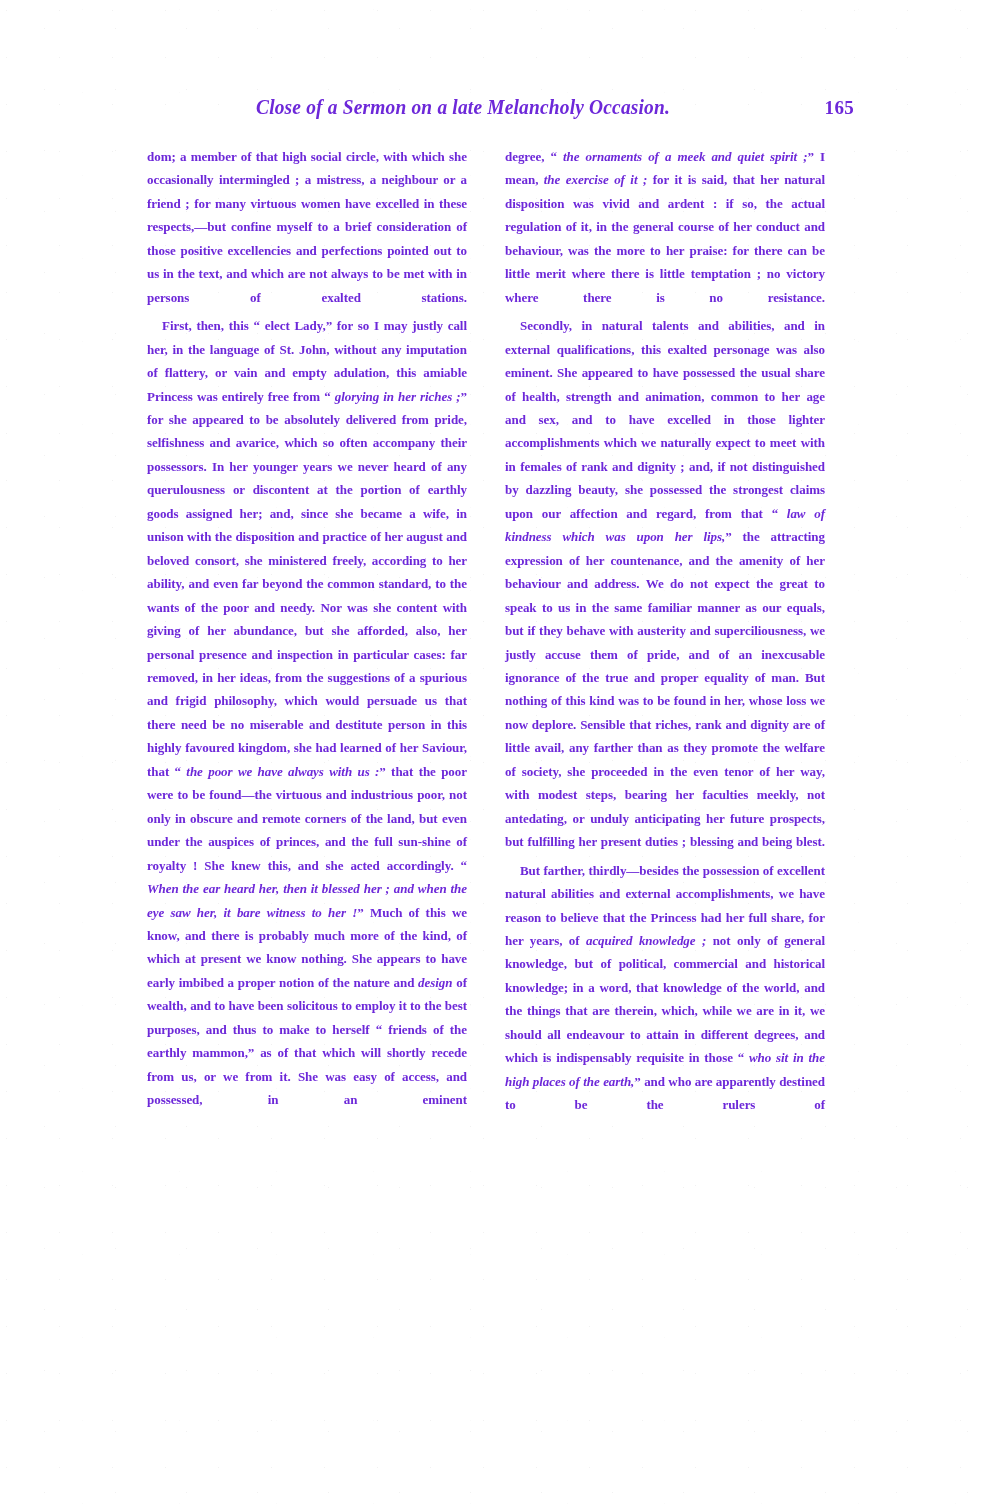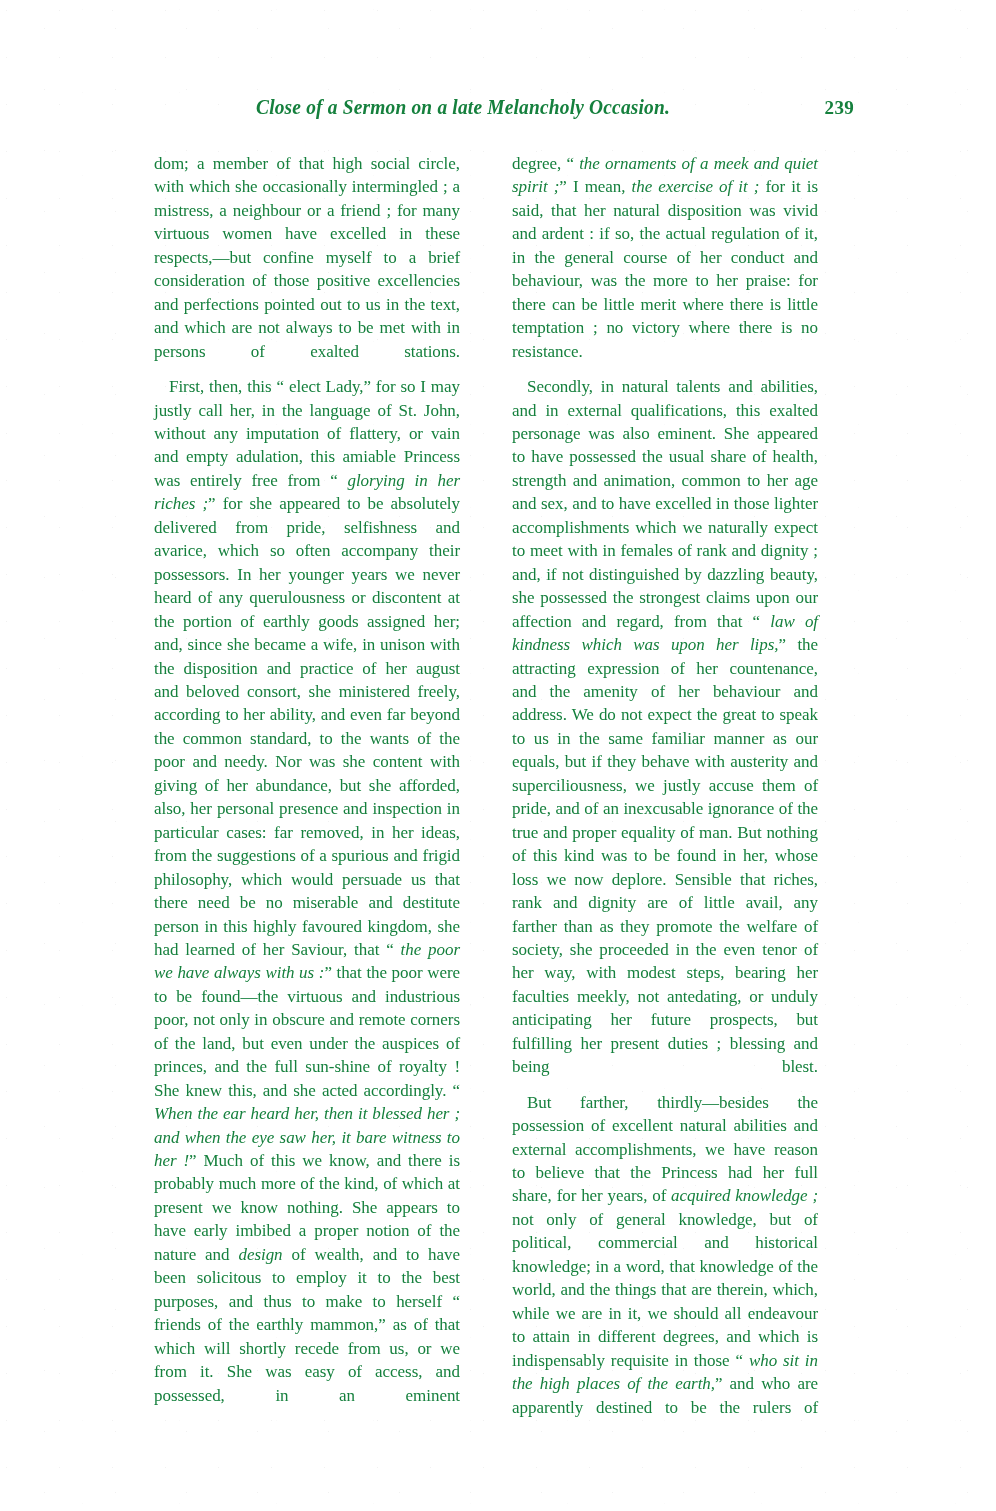--- a/index.html
+++ b/index.html
@@ -9,21 +9,21 @@
     background: #ffffff;
   }
 
   #page {
     position: relative;
     width: 996px;
     height: 1511px;
     background: #ffffff;
     overflow: hidden;
     font-family: "Liberation Serif", "DejaVu Serif", serif;
-    color: #15803d;
+    color: #6d28d9;
     -webkit-font-smoothing: none;
   }
 
   
   .running-head {
     position: absolute;
     top: 96px;
     left: 142px;
     width: 712px;
     height: 28px;
@@ -62,26 +62,26 @@
   .col {
     position: absolute;
     top: 0;
     width: 330px;
   }
 
   .col-left  { left: 0px; }
   .col-right { left: 358px; }
 
   .col p {
-    margin: 12px;
-    font-size: 17px;
+    margin: 5px;
+    font-size: 13px;
     line-height: 23.45px;
     text-align: justify;
     text-align-last: left;
-    font-weight: normal;
+    font-weight: bold;
     letter-spacing: -0.05px;
     word-spacing: 0.2px;
     text-rendering: optimizeLegibility;
   }
 
   .col p.indent {
     text-indent: 15px;
   }
 
   .col p .it {
@@ -107,21 +107,21 @@
     background-size: 53px 47px, 71px 61px, 43px 59px, 97px 83px;
   }
 </style>
 </head>
 <body>
 
 <div id="page">
 
   <div class="running-head">
     <span class="head-title">Close of a Sermon on a late Melancholy Occasion.</span>
-    <span class="head-folio">239</span>
+    <span class="head-folio">165</span>
   </div>
 
   <div class="columns">
     <div class="col col-left" id="col-left">
         <p class="cont"><span>dom; a member of that high social circle, with which she occasionally intermingled ; a mistress, a neighbour or a friend ; for many virtuous women have excelled in these respects,—but confine myself to a brief consideration of those positive excellencies and perfections pointed out to us in the text, and which are not always to be met with in persons of exalted stations.</span></p>
         <p class="indent cont"><span>First, then, this “ elect Lady,” for so I may justly call her, in the language of St. John, without any imputation of flattery, or vain and empty adulation, this amiable Princess was entirely free from “ </span><span class="it">glorying in her riches ;</span><span>” for she appeared to be absolutely delivered from pride, selfishness and avarice, which so often accompany their possessors. In her younger years we never heard of any querulousness or discontent at the portion of earthly goods assigned her; and, since she became a wife, in unison with the disposition and practice of her august and beloved consort, she ministered freely, according to her ability, and even far beyond the common standard, to the wants of the poor and needy. Nor was she content with giving of her abundance, but she afforded, also, her personal presence and inspection in particular cases: far removed, in her ideas, from the suggestions of a spurious and frigid philosophy, which would persuade us that there need be no miserable and destitute person in this highly favoured kingdom, she had learned of her Saviour, that “ </span><span class="it">the poor we have always with us :</span><span>” that the poor were to be found—the virtuous and industrious poor, not only in obscure and remote corners of the land, but even under the auspices of princes, and the full sun-shine of royalty ! She knew this, and she acted accordingly. “ </span><span class="it">When the ear heard her, then it blessed her ; and when the eye saw her, it bare witness to her !</span><span>” Much of this we know, and there is probably much more of the kind, of which at present we know nothing. She appears to have early imbibed a proper notion of the nature and </span><span class="it">design</span><span> of wealth, and to have been solicitous to employ it to the best purposes, and thus to make to herself “ friends of the earthly mammon,” as of that which will shortly recede from us, or we from it. She was easy of access, and possessed, in an eminent</span></p>
       </div>
     <div class="col col-right" id="col-right">
         <p class="cont"><span>degree, “ </span><span class="it">the ornaments of a meek and quiet spirit ;</span><span>” I mean, </span><span class="it">the exercise of it ;</span><span> for it is said, that her natural disposition was vivid and ardent : if so, the actual regulation of it, in the general course of her conduct and behaviour, was the more to her praise: for there can be little merit where there is little temptation ; no victory where there is no resistance.</span></p>
         <p class="indent cont"><span>Secondly, in natural talents and abilities, and in external qualifications, this exalted personage was also eminent. She appeared to have possessed the usual share of health, strength and animation, common to her age and sex, and to have excelled in those lighter accomplishments which we naturally expect to meet with in females of rank and dignity ; and, if not distinguished by dazzling beauty, she possessed the strongest claims upon our affection and regard, from that “ </span><span class="it">law of kindness which was upon her lips,</span><span>” the attracting expression of her countenance, and the amenity of her behaviour and address. We do not expect the great to speak to us in the same familiar manner as our equals, but if they behave with austerity and superciliousness, we justly accuse them of pride, and of an inexcusable ignorance of the true and proper equality of man. But nothing of this kind was to be found in her, whose loss we now deplore. Sensible that riches, rank and dignity are of little avail, any farther than as they promote the welfare of society, she proceeded in the even tenor of her way, with modest steps, bearing her faculties meekly, not antedating, or unduly anticipating her future prospects, but fulfilling her present duties ; blessing and being blest.</span></p>

